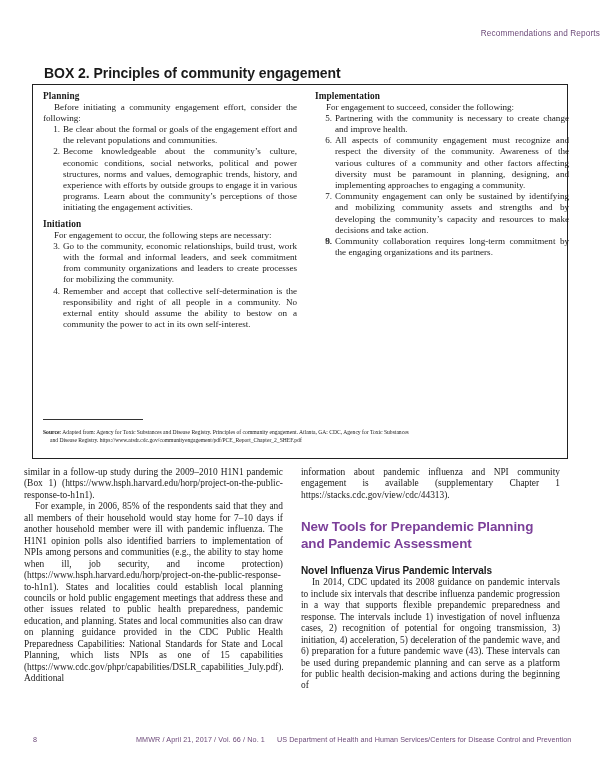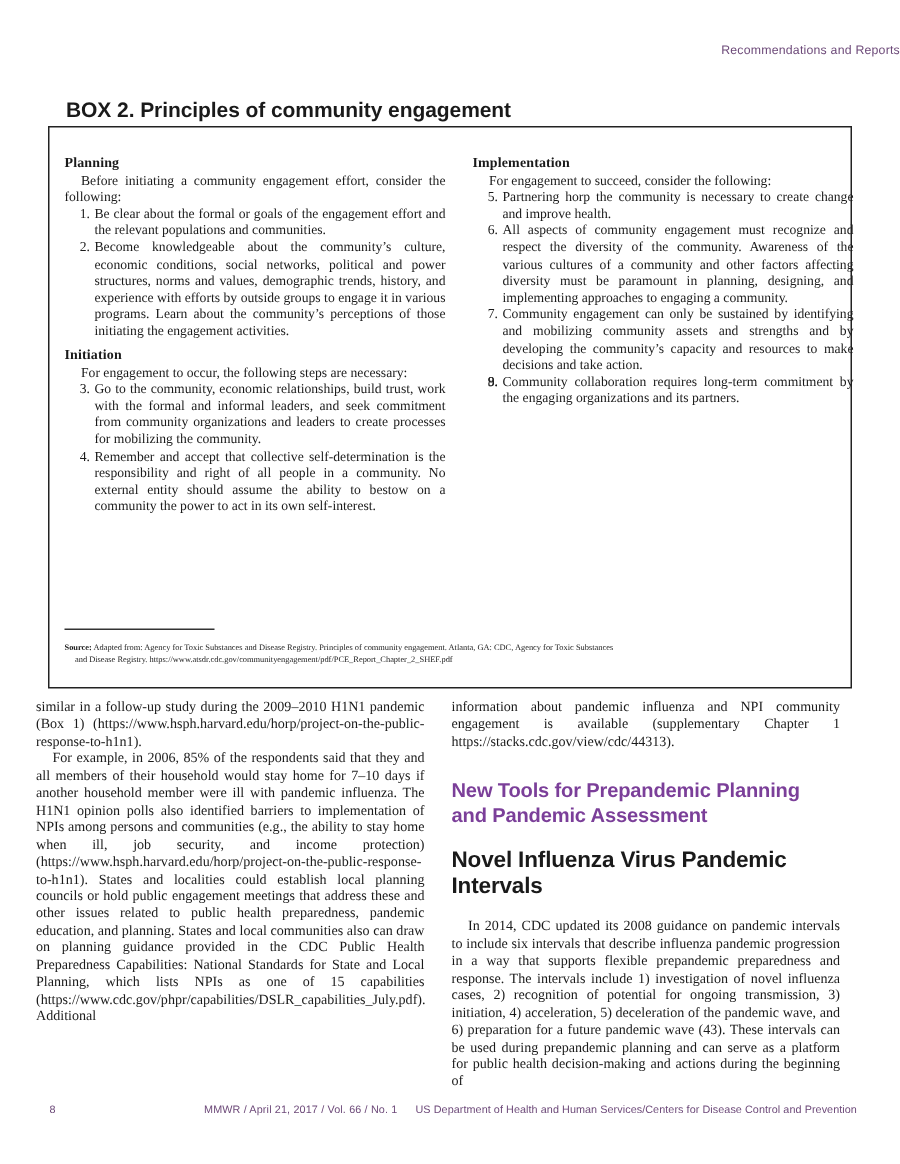--- a/index.html
+++ b/index.html
@@ -56,21 +56,20 @@
     top: 6px;
     left: 10px;
     right: 10px;
     bottom: 0;
     display: flex;
     gap: 18px;
   }
   .box-col {
     width: 254px;
     flex: 0 0 254px;
-    margin-top: 13px;
   }
 
   .sub-head {
     font-weight: bold;
     font-size: 9.3px;
     margin: 0 0 0.5px 0;
     letter-spacing: 0.1px;
   }
   .sub-head.spaced { margin-top: 5.5px; }
 
@@ -147,23 +146,23 @@
     margin: 17px 0 0 0;
     font-family: "Liberation Sans", sans-serif;
     font-size: 13.4px;
     font-weight: bold;
     line-height: 17px;
     text-align: left;
     color: #7b3f99;
     letter-spacing: -0.1px;
   }
   h3.subsection-title {
-    margin: 13px 0 14px 0;
-    font-family: "Liberation Sans", sans-serif;
-    font-size: 15px;
+    margin: 13px 0 1px 0;
+    font-family: "Liberation Sans", sans-serif;
+    font-size: 10px;
     font-weight: bold;
     letter-spacing: -0.1px;
     color: #1a1a1a;
   }
 
   
   .footer {
     position: absolute;
     top: 735px;
     left: 0;
@@ -214,21 +213,21 @@
         </li>
       </ol>
     </div>
 
     <div class="box-col">
       <div class="sub-head">Implementation</div>
       <p class="lead">For engagement to succeed, consider the following:</p>
       <ol class="box-list">
         <li>
           <span class="num">5.</span>
-          <span>Partnering horp the community is necessary to create change and improve health.</span>
+          <span>Partnering with the community is necessary to create change and improve health.</span>
         </li>
         <li>
           <span class="num">6.</span>
           <span>All aspects of community engagement must recognize and respect the diversity of the community. Awareness of the various cultures of a community and other factors affecting diversity must be paramount in planning, designing, and implementing approaches to engaging a community.</span>
         </li>
         <li>
           <span class="num">7.</span>
           <span>Community engagement can only be sustained by identifying and mobilizing community assets and strengths and by developing the community’s capacity and resources to make decisions and take action.</span>
         </li>
         <li>

